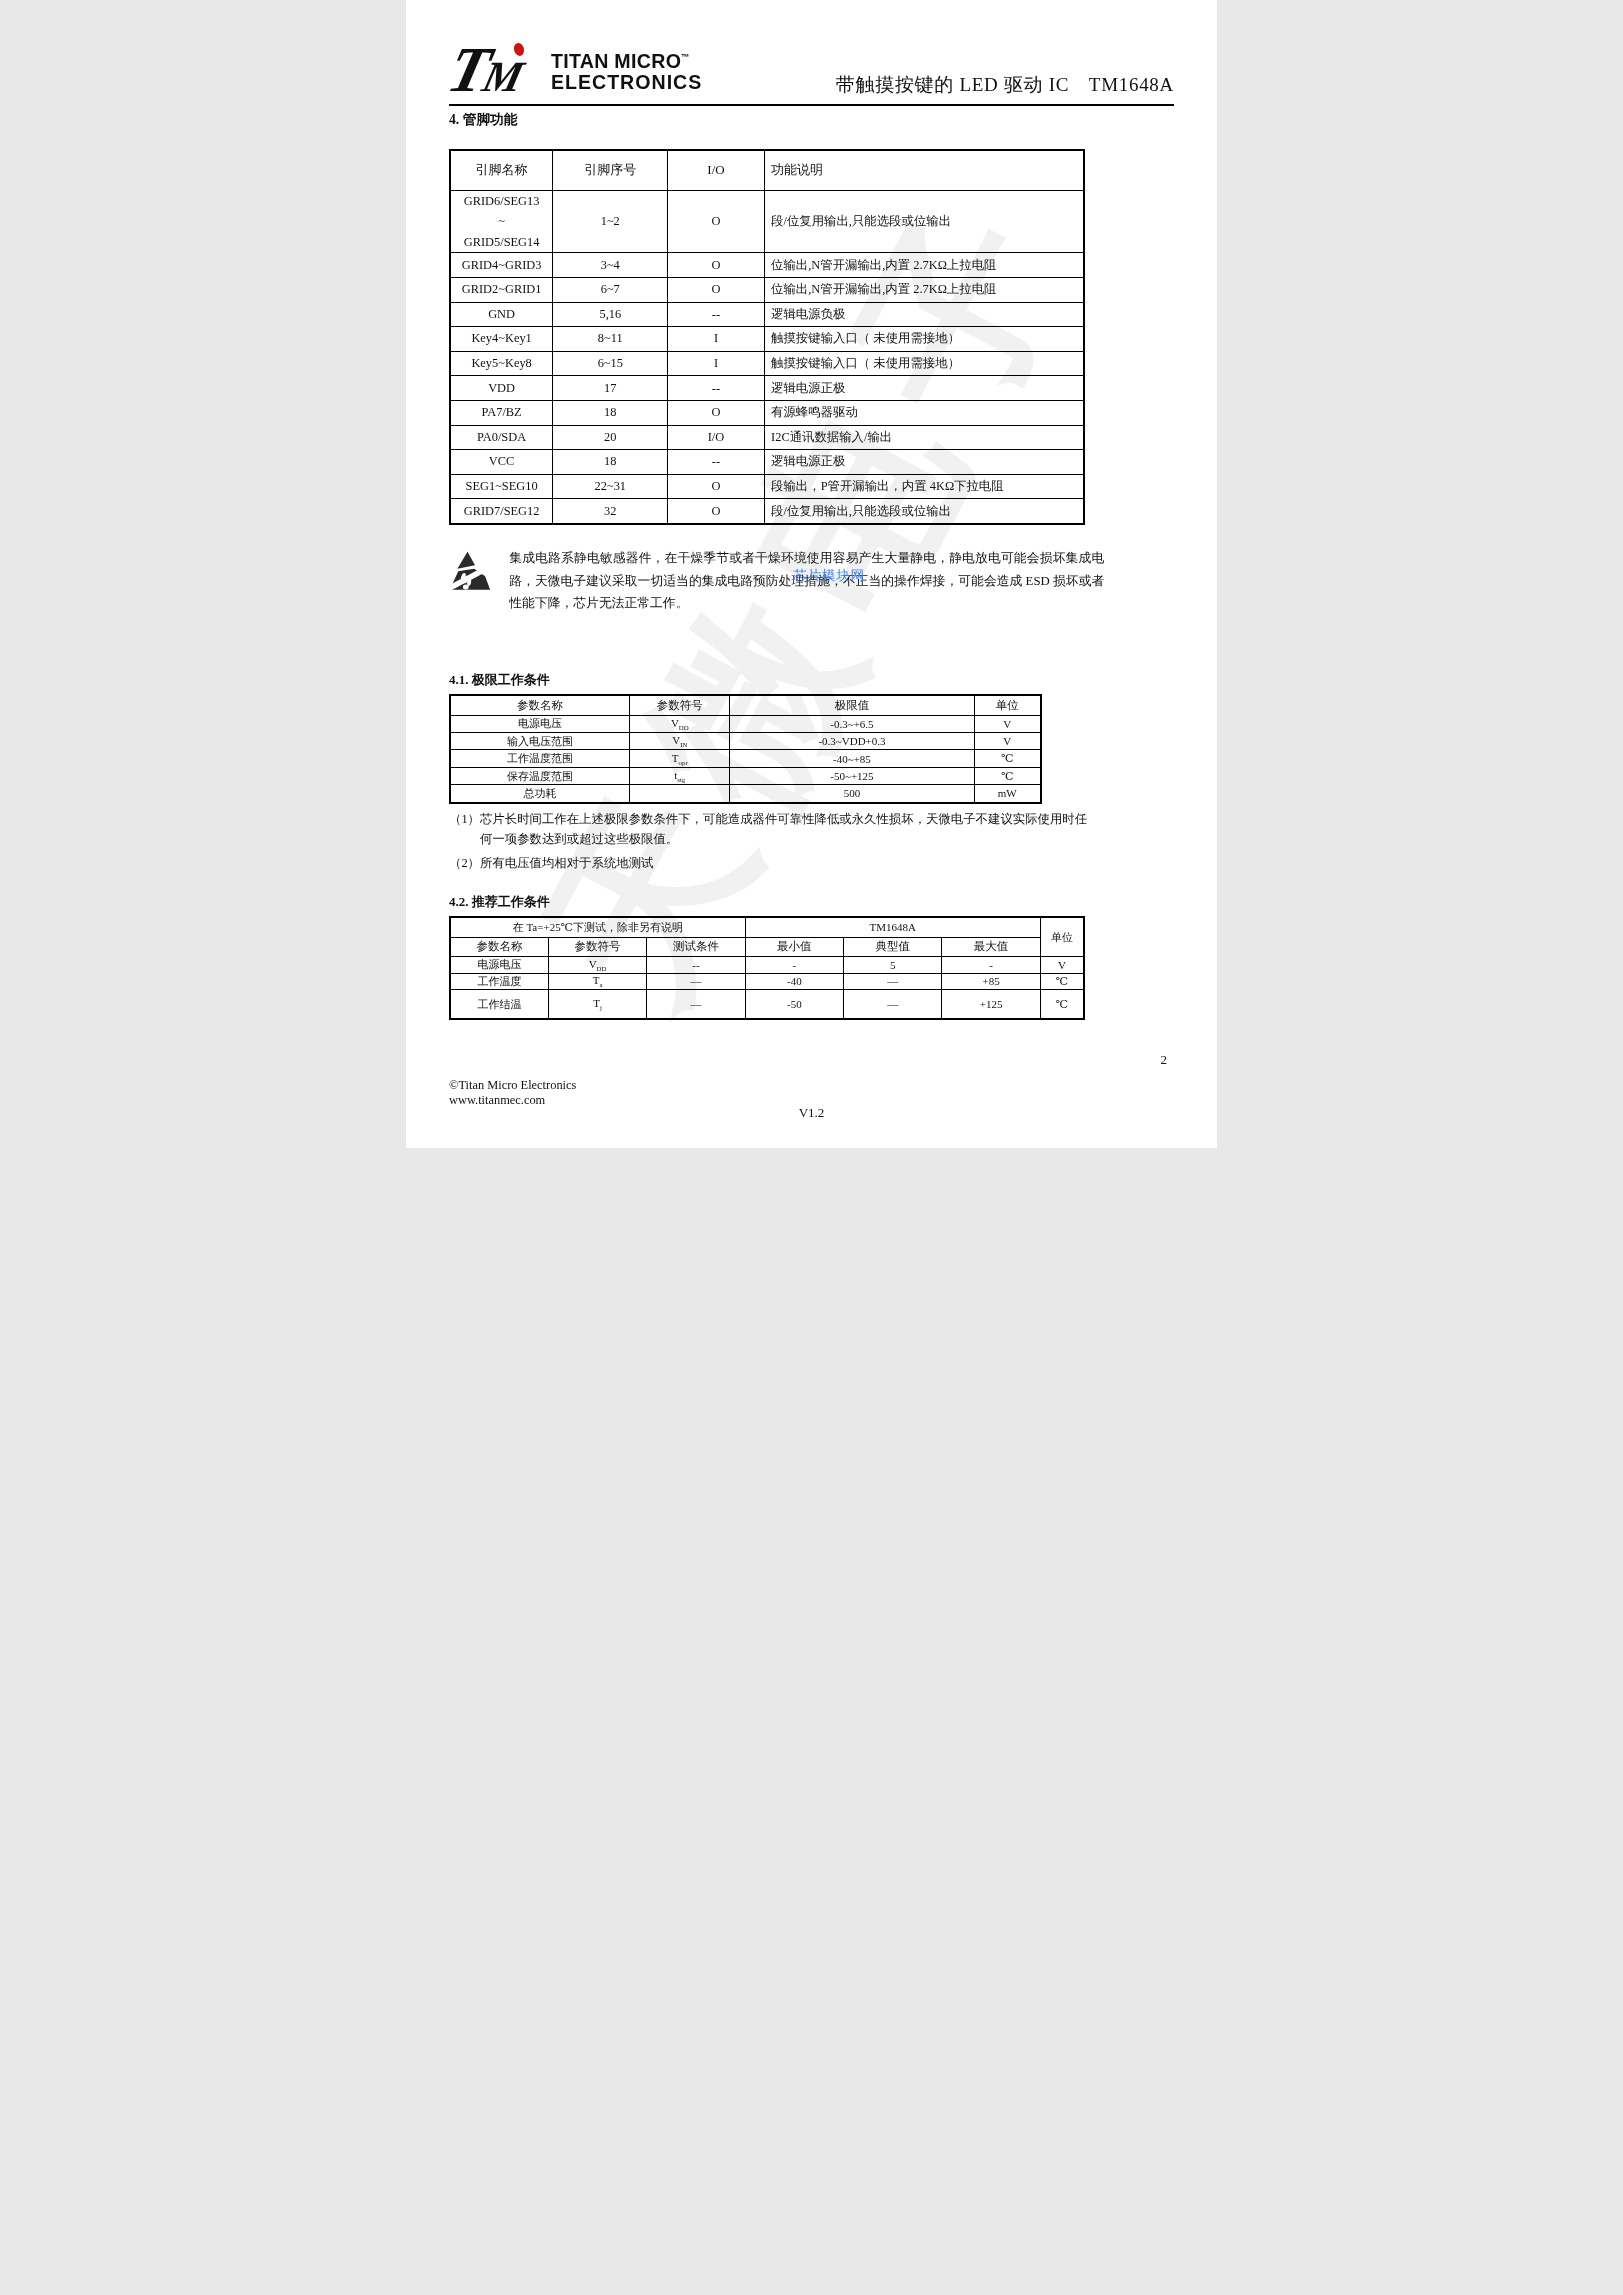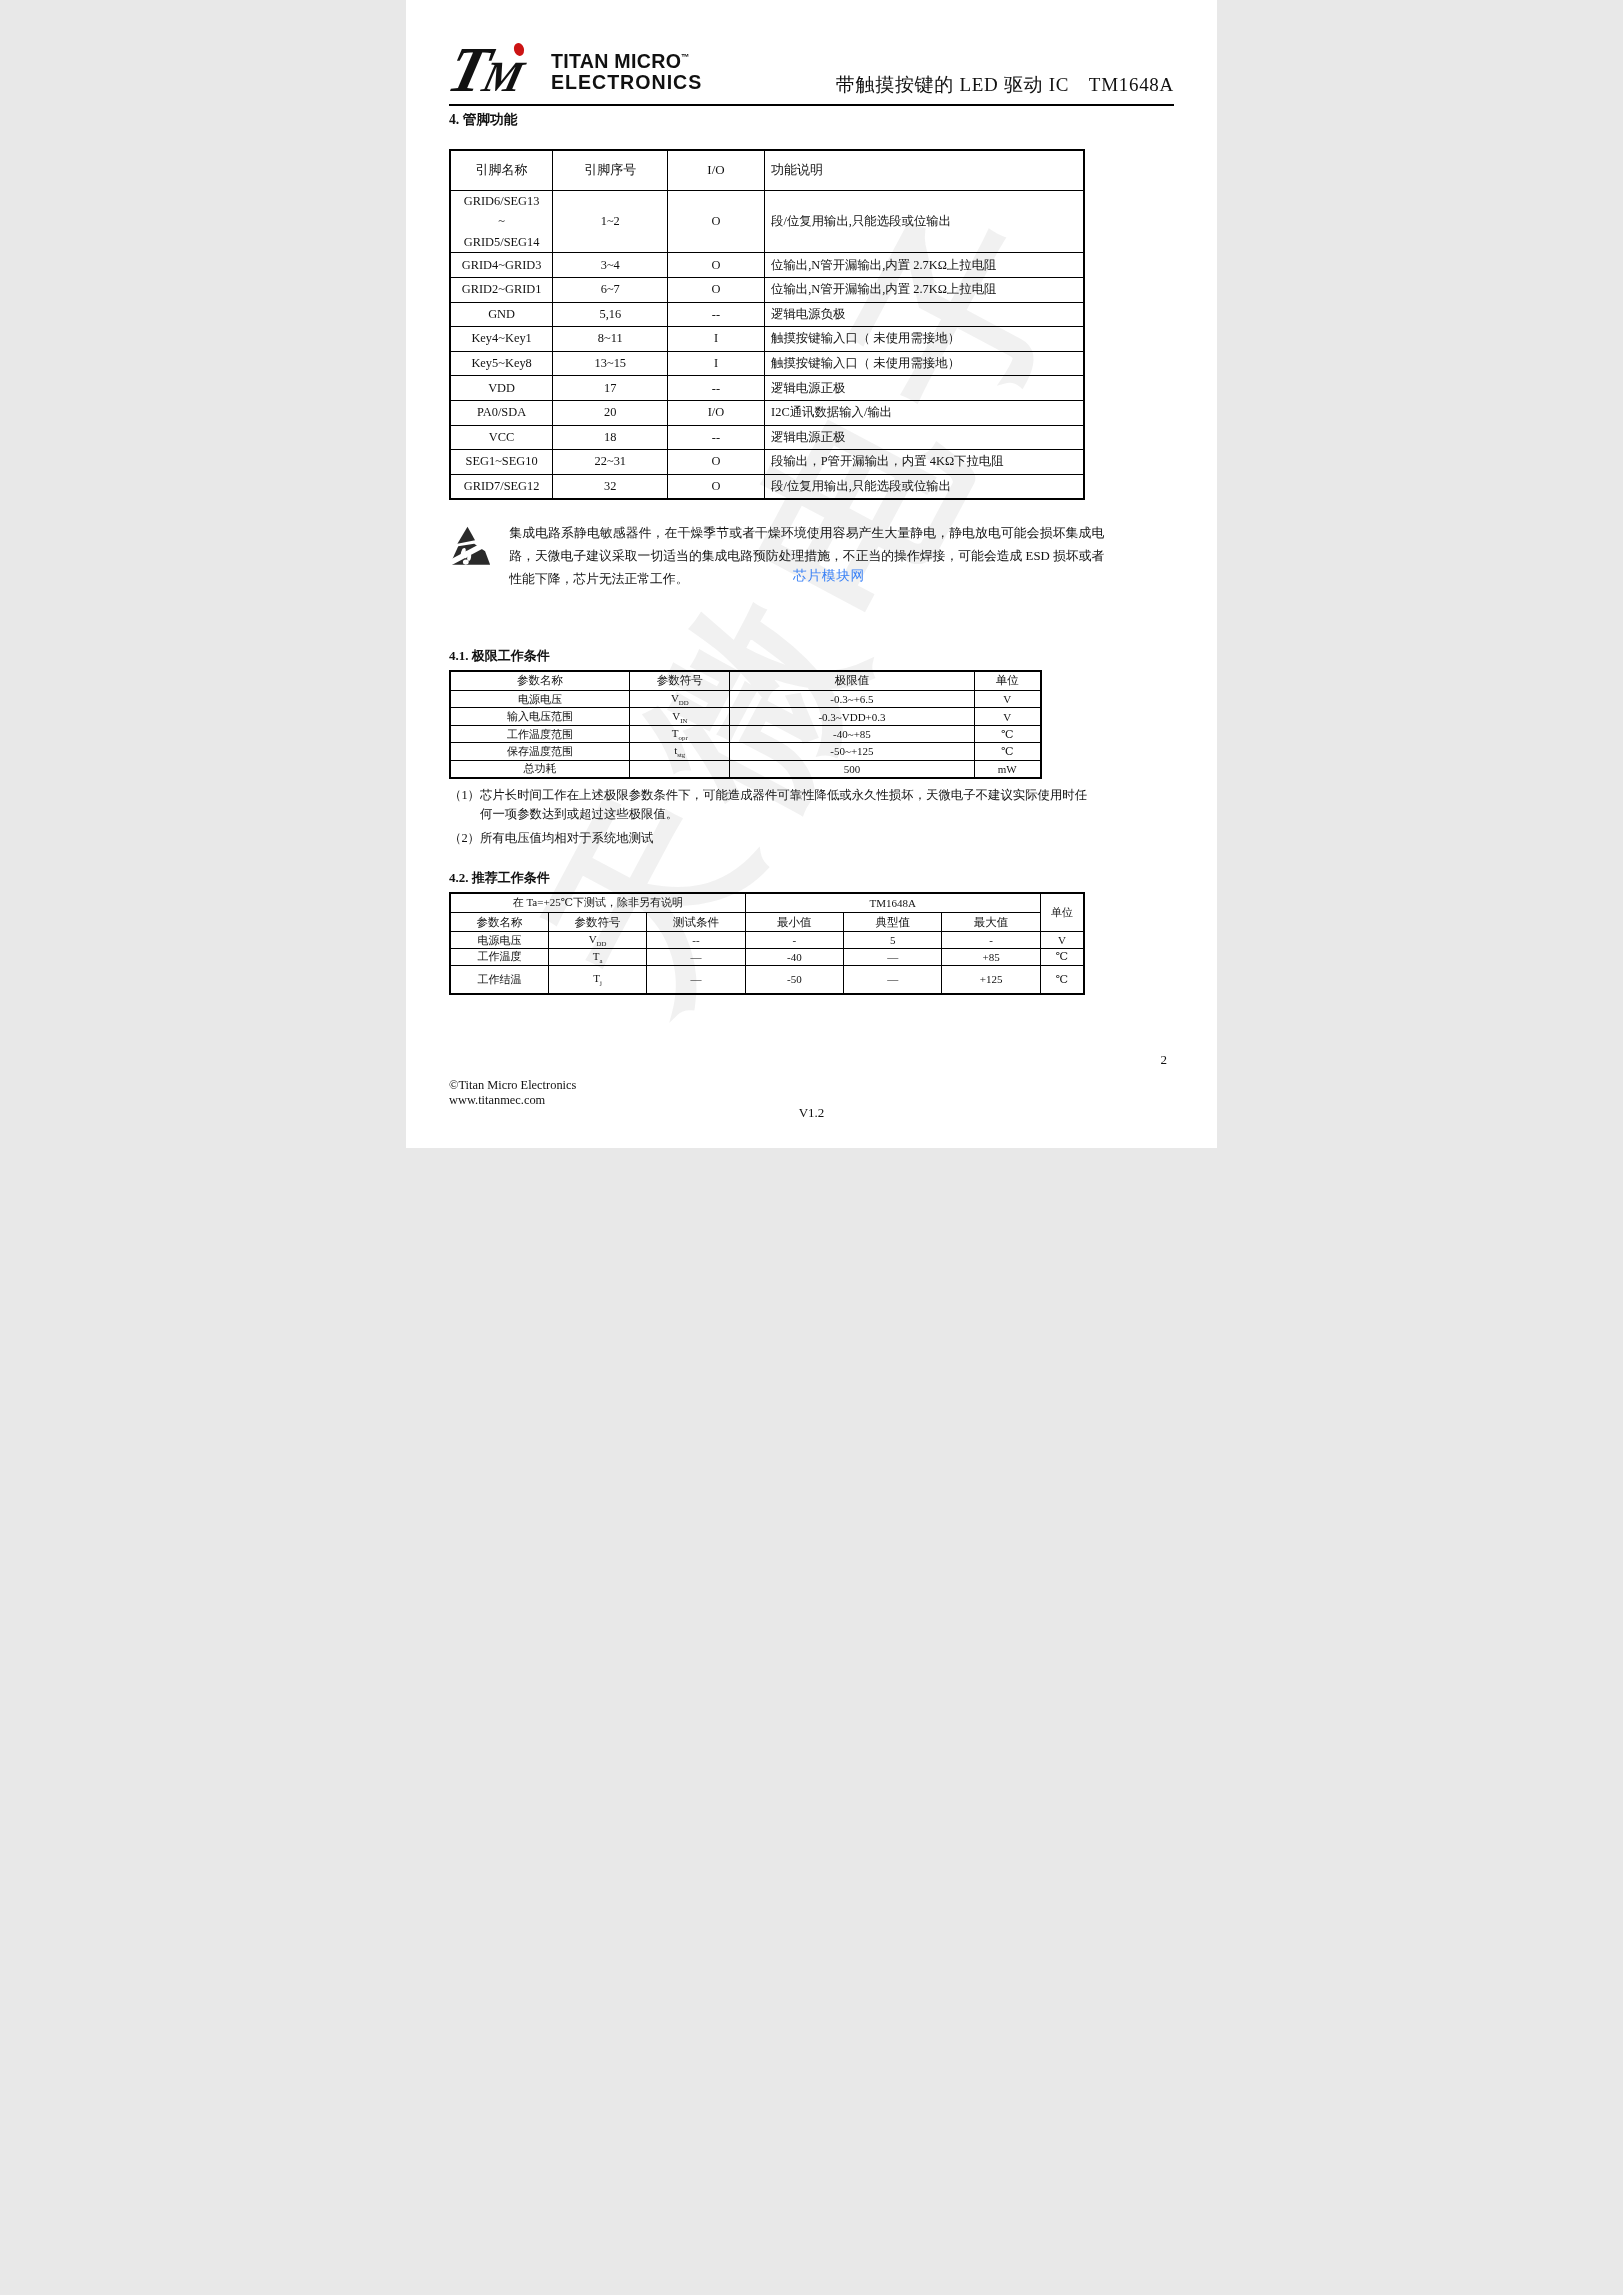--- a/index.html
+++ b/index.html
@@ -159,29 +159,35 @@
         <td class="c-desc">逻辑电源负极</td>
       </tr>
       <tr>
         <td>Key4~Key1</td>
         <td>8~11</td>
         <td>I</td>
         <td class="c-desc">触摸按键输入口（ 未使用需接地）</td>
       </tr>
       <tr>
         <td>Key5~Key8</td>
-        <td>13~15</td>
+        <td>6~15</td>
         <td>I</td>
         <td class="c-desc">触摸按键输入口（ 未使用需接地）</td>
       </tr>
       <tr>
         <td>VDD</td>
         <td>17</td>
         <td>--</td>
         <td class="c-desc">逻辑电源正极</td>
+      </tr>
+      <tr>
+        <td>PA7/BZ</td>
+        <td>18</td>
+        <td>O</td>
+        <td class="c-desc">有源蜂鸣器驱动</td>
       </tr>
       <tr>
         <td>PA0/SDA</td>
         <td>20</td>
         <td>I/O</td>
         <td class="c-desc">I2C通讯数据输入/输出</td>
       </tr>
       <tr>
         <td>VCC</td>
         <td>18</td>

